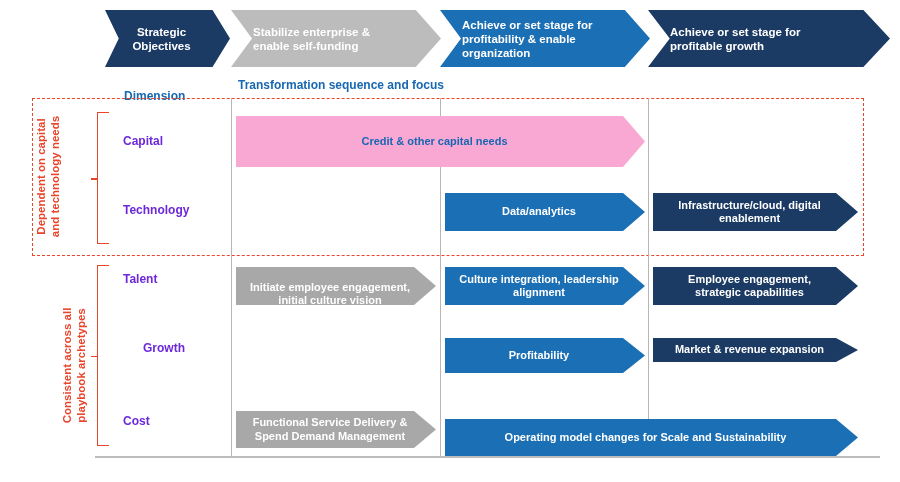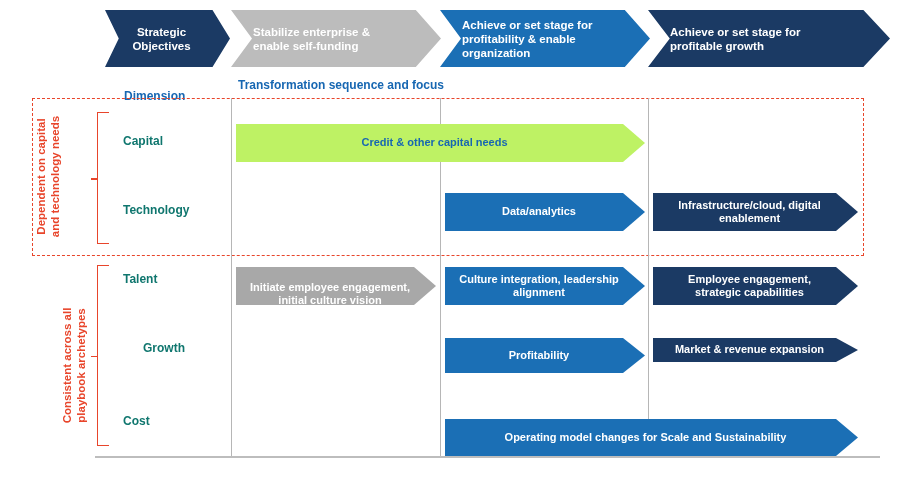--- a/index.html
+++ b/index.html
@@ -56,21 +56,21 @@
   .bracket .tick{
     position:absolute;
     left:-7px;top:50%;
     width:7px;height:1.8px;
     background:#e8452b;
   }
 
   
   .dimlbl{
     position:absolute;
-    color:#0f766e;
+    color:#6d28d9;
     font-weight:bold;
     font-size:12px;
     white-space:nowrap;
   }
 
   
   .arrow{
     position:absolute;
     display:flex;align-items:center;justify-content:center;
     box-sizing:border-box;
@@ -145,21 +145,21 @@
   <div class="vdiv" style="left:231px;top:98px;height:358px;"></div>
   <div class="vdiv" style="left:440px;top:98px;height:358px;"></div>
   <div class="vdiv" style="left:648px;top:98px;height:358px;"></div>
 
   <div class="dimlbl" style="left:123px;top:134px;">Capital</div>
   <div class="dimlbl" style="left:123px;top:203px;">Technology</div>
   <div class="dimlbl" style="left:123px;top:272px;">Talent</div>
   <div class="dimlbl" style="left:123px;top:341px;margin-left:20px;">Growth</div>
   <div class="dimlbl" style="left:123px;top:414px;">Cost</div>
 
-  <div class="arrow" style="left:236px;top:124px;width:409px;height:38px;background:#bef264;color:#1767b2;
+  <div class="arrow" style="left:236px;top:116px;width:409px;height:51px;background:#f9a8d4;color:#1767b2;
               clip-path:polygon(0 0, calc(100% - 22px) 0, 100% 50%, calc(100% - 22px) 100%, 0 100%);">
     <span>Credit &amp; other capital needs</span>
   </div>
 
   <div class="arrow" style="left:445px;top:193px;width:200px;height:38px;background:#1b6fb5;
               clip-path:polygon(0 0, calc(100% - 22px) 0, 100% 50%, calc(100% - 22px) 100%, 0 100%);">
     <span>Data/analytics</span>
   </div>
 
   <div class="arrow" style="left:653px;top:193px;width:205px;height:38px;background:#1b3a64;
@@ -189,20 +189,25 @@
   <div class="arrow" style="left:445px;top:338px;width:200px;height:35px;background:#1b6fb5;
               clip-path:polygon(0 0, calc(100% - 22px) 0, 100% 50%, calc(100% - 22px) 100%, 0 100%);">
     <span>Profitability</span>
   </div>
 
   <div class="arrow" style="left:653px;top:338px;width:205px;height:24px;background:#1b3a64;
               clip-path:polygon(0 0, calc(100% - 22px) 0, 100% 50%, calc(100% - 22px) 100%, 0 100%);">
     <span>Market &amp; revenue expansion</span>
   </div>
 
+  <div class="arrow" style="left:236px;top:411px;width:200px;height:37px;background:#a8a8a8;
+              clip-path:polygon(0 0, calc(100% - 22px) 0, 100% 50%, calc(100% - 22px) 100%, 0 100%);">
+    <span style="white-space: pre-line;">Functional Service Delivery &amp;
+Spend Demand Management</span>
+  </div>
 
   <div class="arrow" style="left:445px;top:411px;width:413px;height:37px;background:#1b6fb5;
               clip-path:polygon(0 0, calc(100% - 22px) 0, 100% 50%, calc(100% - 22px) 100%, 0 100%);margin-top:8px;">
     <span>Operating model changes for Scale and Sustainability</span>
   </div>
 
   <div class="axis" style="left:95px;top:456px;width:785px;"></div>
 
 </div>
 

